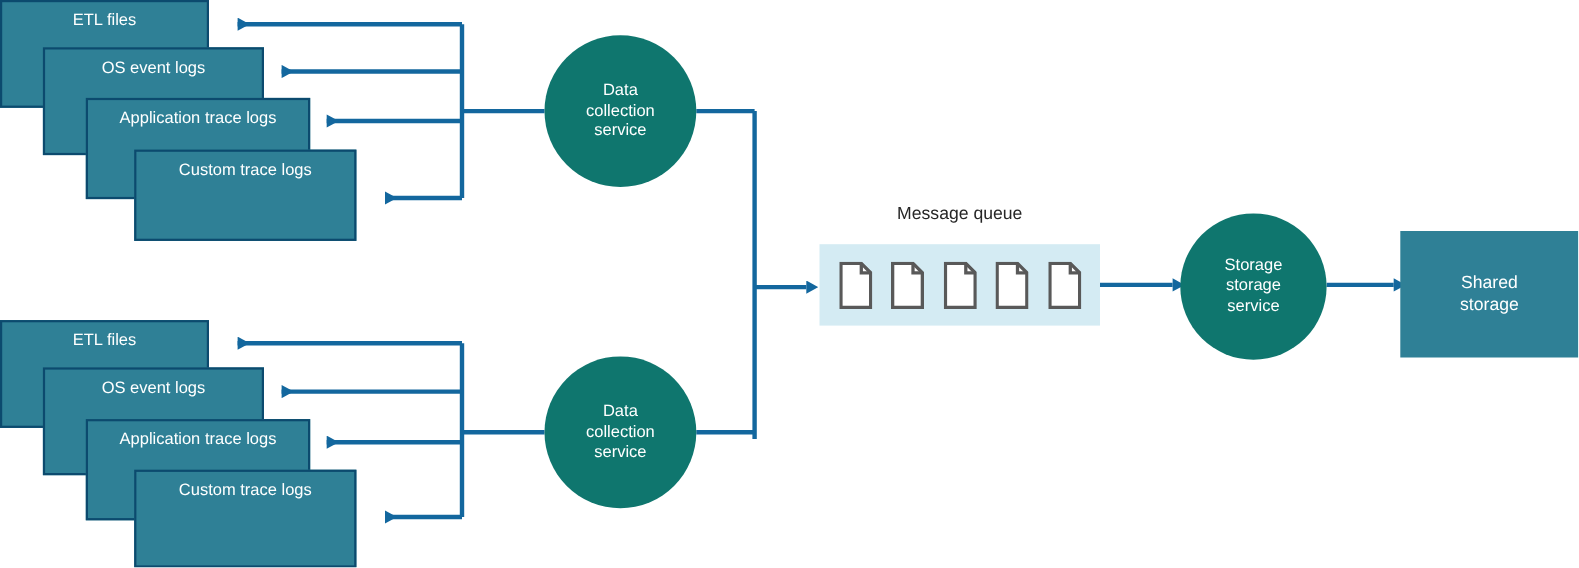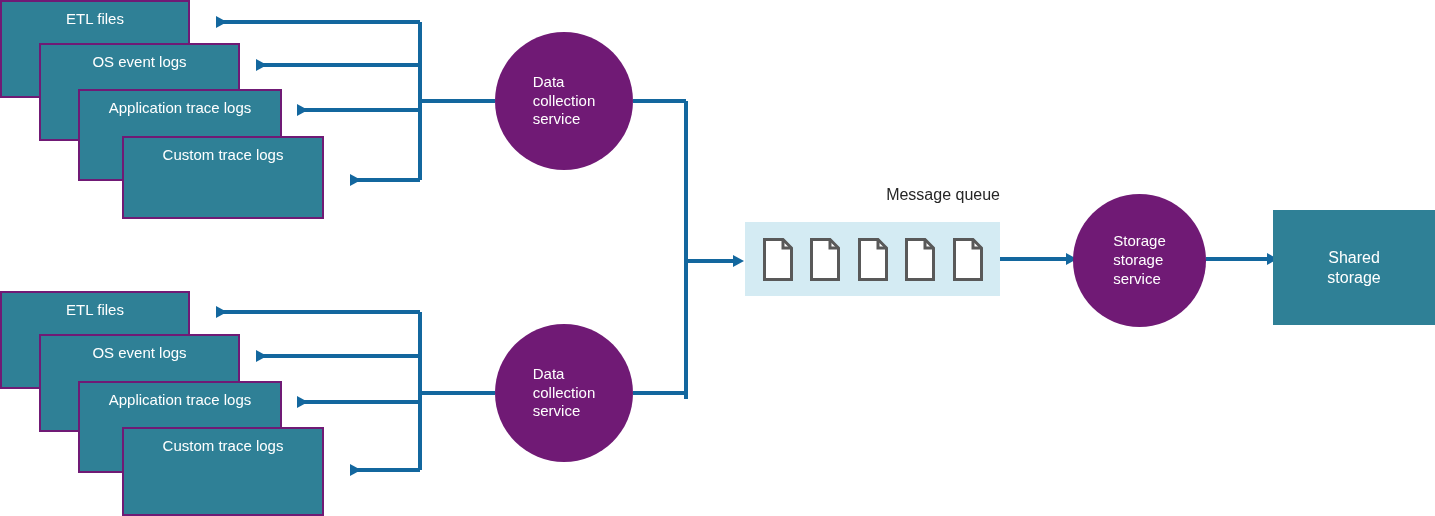--- a/index.html
+++ b/index.html
@@ -2,41 +2,41 @@
 <html><head>
 <meta charset="utf-8">
 <style>
   html,body{margin:0;padding:0;background:#ffffff;}
   body{width:1435px;height:516px;font-family:"Liberation Sans",sans-serif;}
   #stage{position:relative;width:1435px;height:516px;overflow:hidden;background:#fff;}
 
   .log-box{
     position:absolute;
     background:#2F8096;
-    border:2px solid #701a75;
+    border:2px solid #0c4a6e;
     box-sizing:border-box;
     color:#ffffff;
     font-size:15px;
     display:flex;
     align-items:flex-start;
     justify-content:center;
     padding-top:8px;
     line-height:1.15;
     white-space:nowrap;
   }
 
   .node-circle{
     position:absolute;
     border-radius:50%;
-    background:#701a75;
+    background:#0f766e;
     color:#ffffff;
     display:flex;
     align-items:center;
     justify-content:center;
-    text-align:left;
+    text-align:center;
     font-size:15px;
     line-height:1.25;
     z-index:6;
   }
 
   .store-box{
     position:absolute;
     background:#2F8096;
     color:#ffffff;
     display:flex;
@@ -45,21 +45,21 @@
     text-align:center;
     font-size:16px;
     line-height:1.25;
     z-index:6;
   }
 
   .queue-wrap{position:absolute;z-index:5;}
   .queue-label{
     position:absolute;
     left:0;top:0;width:100%;
-    text-align:right;
+    text-align:center;
     font-size:16px;
     color:#262626;
     white-space:nowrap;
   }
   .queue-body{
     position:absolute;
     background:#D4EBF3;
     display:flex;
     align-items:center;
     justify-content:space-evenly;

